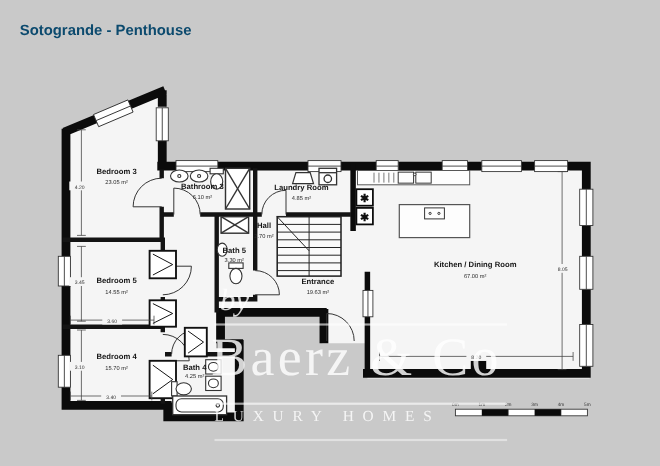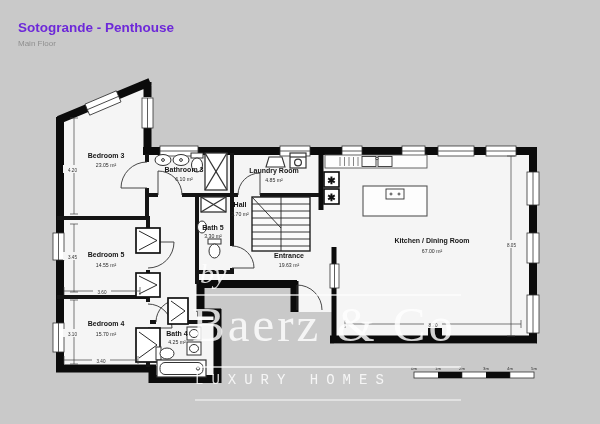--- a/index.html
+++ b/index.html
@@ -1,45 +1,44 @@
 <!DOCTYPE html>
 <html><head>
 <meta charset="utf-8">
 <style>
   html,body{margin:0;padding:0;}
   .canvas{position:relative;width:600px;height:424px;background:#c9c9c9;overflow:hidden;
           font-family:"Liberation Sans",sans-serif;}
   .hdr{position:absolute;left:18px;top:20px;}
-  .hdr h1{margin:0;font-size:13.5px;font-weight:bold;color:#6d28d9;letter-spacing:0px;}
+  .hdr h1{margin:0;font-size:13.5px;font-weight:bold;color:#0c4a6e;letter-spacing:0px;}
   .hdr .sub{margin-top:5px;font-size:8px;color:#8f8f8f;}
   .hdr .flr{margin-top:4px;font-size:8px;color:#8f8f8f;}
   svg{position:absolute;left:0;top:0;}
   .wm{position:absolute;color:rgba(255,255,255,0.82);font-family:"Liberation Serif",serif;}
   .wm-by{left:200px;top:258px;font-size:28px;font-style:italic;}
   .wm-name{left:192px;top:296px;font-size:49px;letter-spacing:3px;white-space:nowrap;}
-  .wm-homes{left:195px;top:372px;font-size:14px;letter-spacing:8px;white-space:nowrap;font-family:Liberation Mono, monospace;}
+  .wm-homes{left:195px;top:372px;font-size:14px;letter-spacing:8px;white-space:nowrap;}
   .wm-line{position:absolute;height:2px;background:rgba(255,255,255,0.62);}
   .l1{left:195px;top:294px;width:266px;}
   .l2{left:195px;top:366px;width:266px;}
   .l3{left:195px;top:399px;width:266px;background:rgba(255,255,255,0.45);}
   text{font-family:"Liberation Sans",sans-serif;}
   .rname{font-size:7px;font-weight:bold;fill:#161616;}
   .rarea{font-size:5.2px;fill:#2a2a2a;}
   .dim{font-size:4.6px;fill:#333;}
   .scl{font-size:4.3px;fill:#333;}
   .ast{font-size:10px;font-weight:bold;fill:#111;}
 </style>
 </head>
 <body>
 
 <div class="canvas">
 
   <div class="hdr">
     <h1>Sotogrande - Penthouse</h1>
-    <div class="flr">Main Floor</div>
   </div>
 
   <svg width="600" height="424" viewBox="0 0 600 424">
 
     <g>
       <polygon fill="#f5f5f5" points="58,121 150,82 150,148 338,148 338,312 293,312 293,286 203,286 203,309 219,309 219,381 150,381 150,371 58,371"></polygon>
       <polygon fill="#f5f5f5" points="334,148 536,148 536,344 334,344"></polygon>
     </g>
 
     <path stroke="#0b0b0b" stroke-width="8" fill="none" d="

